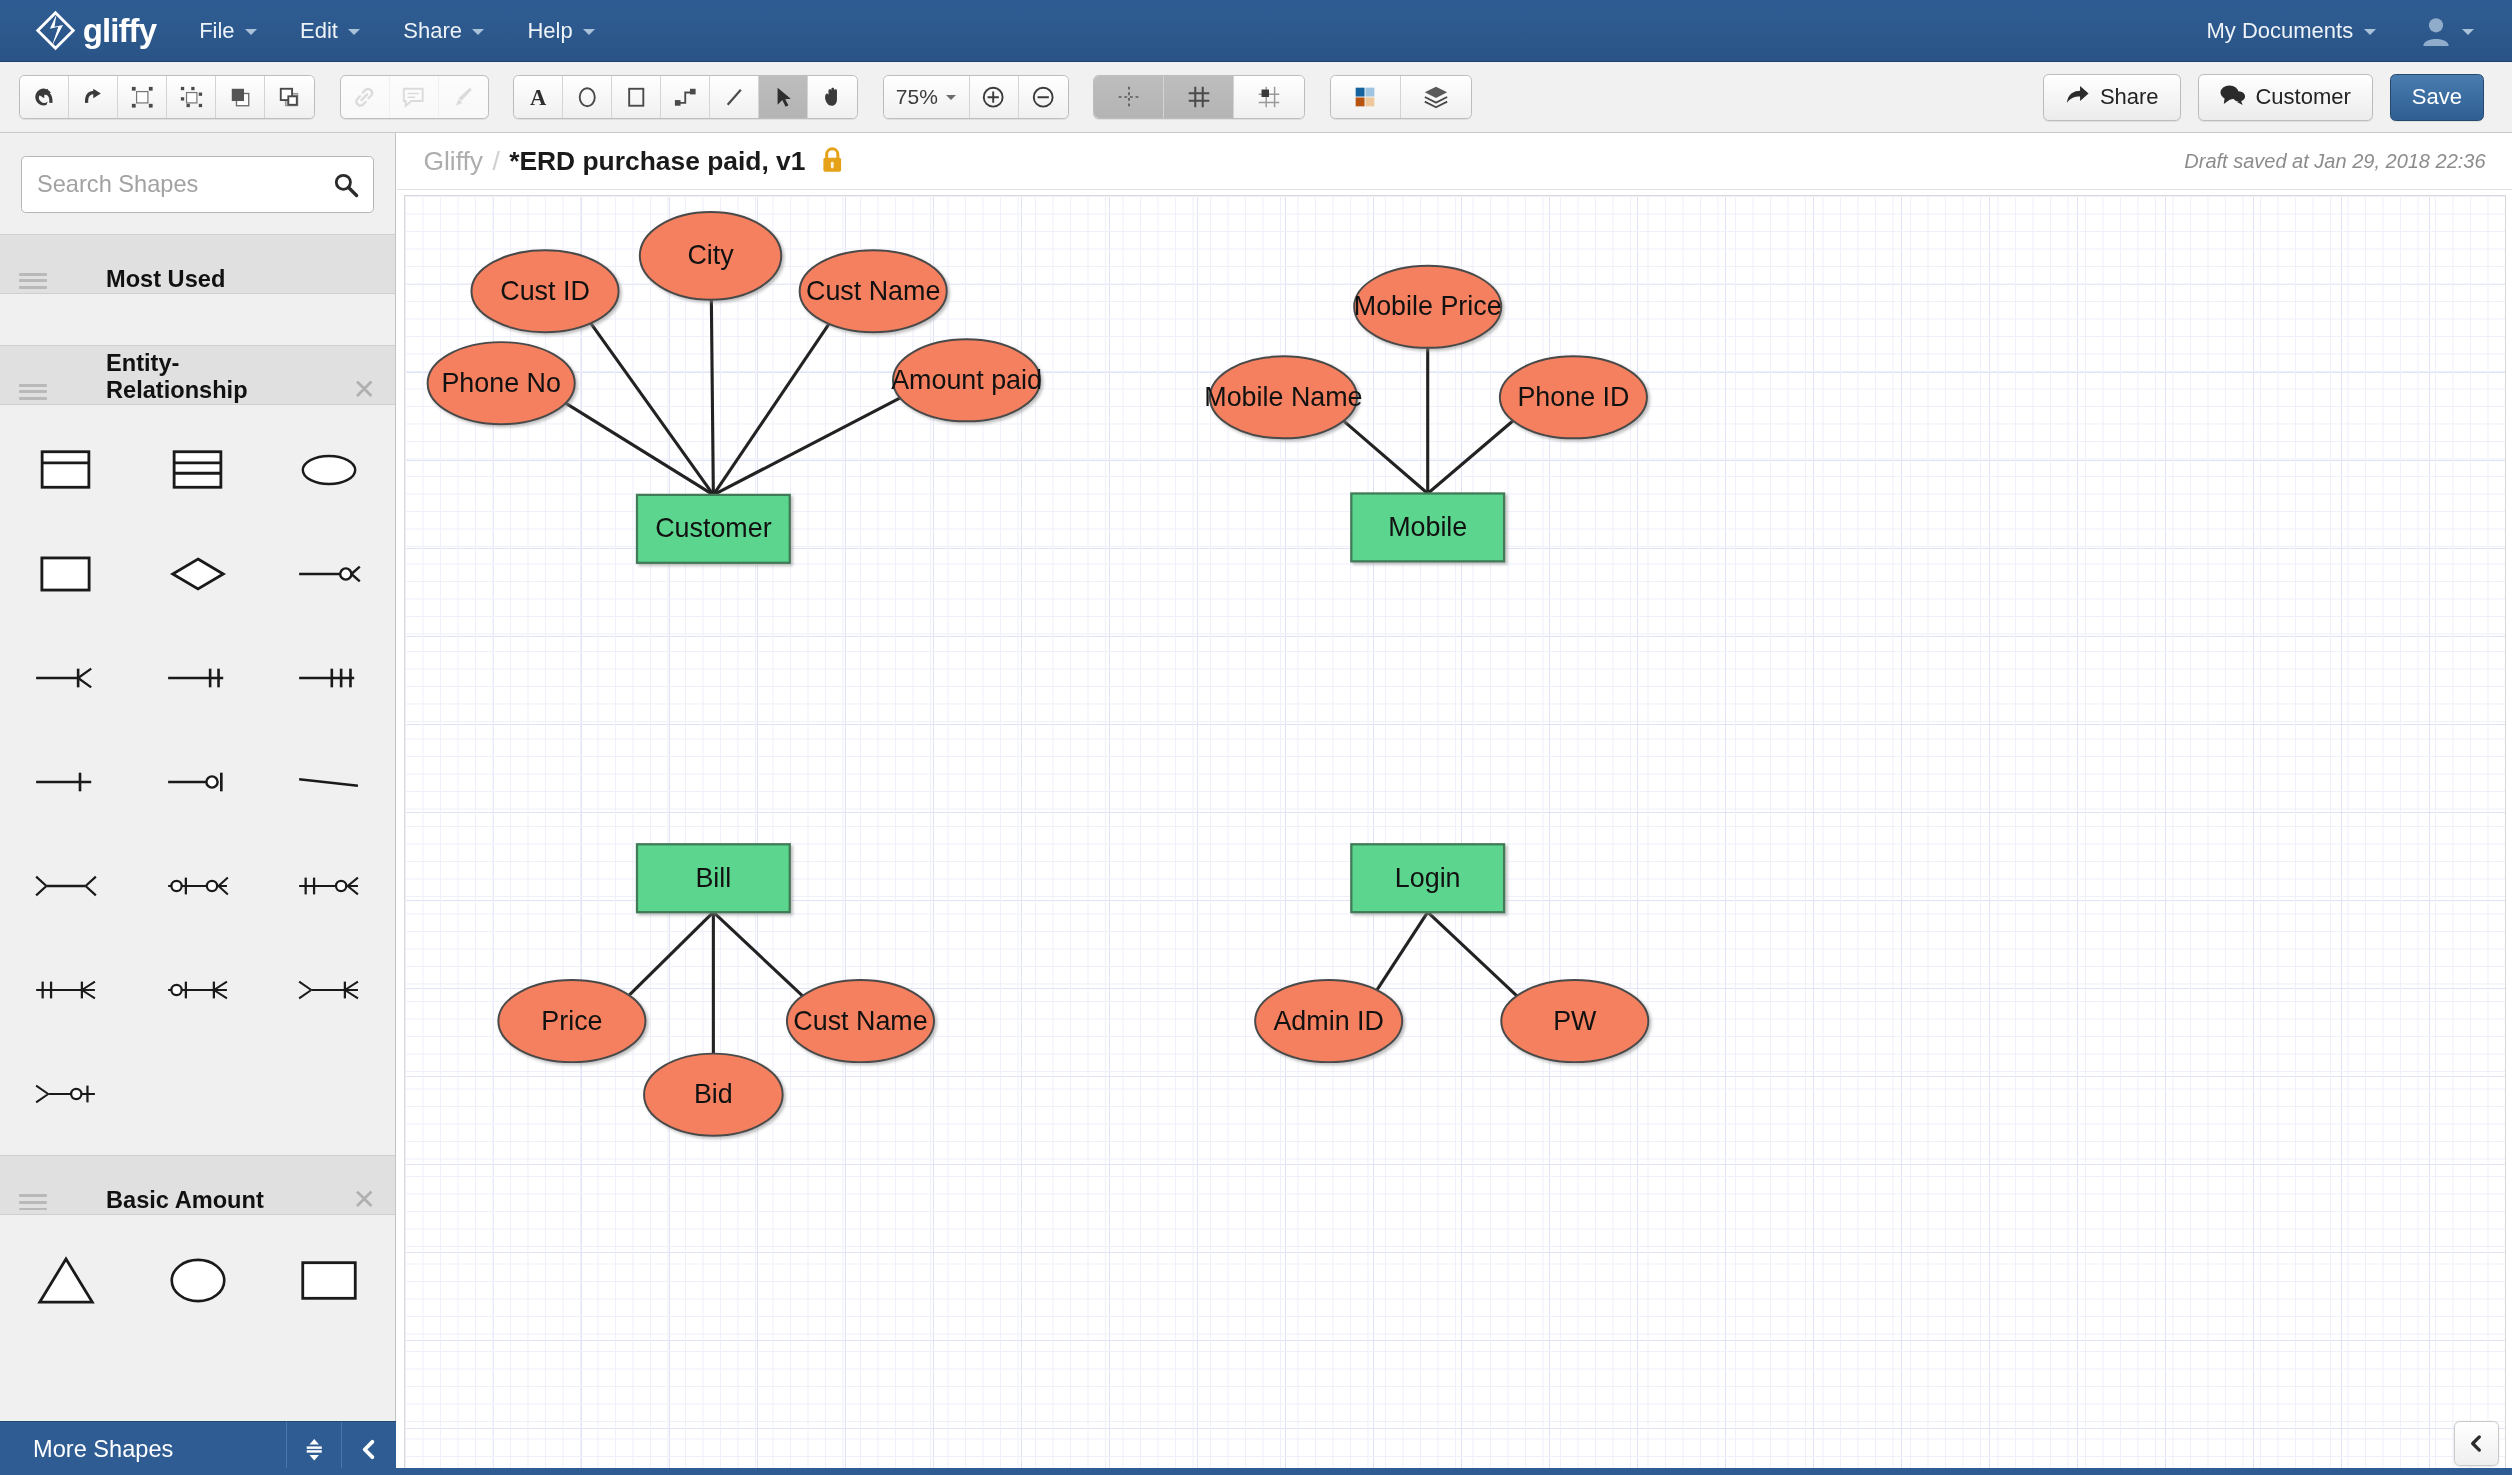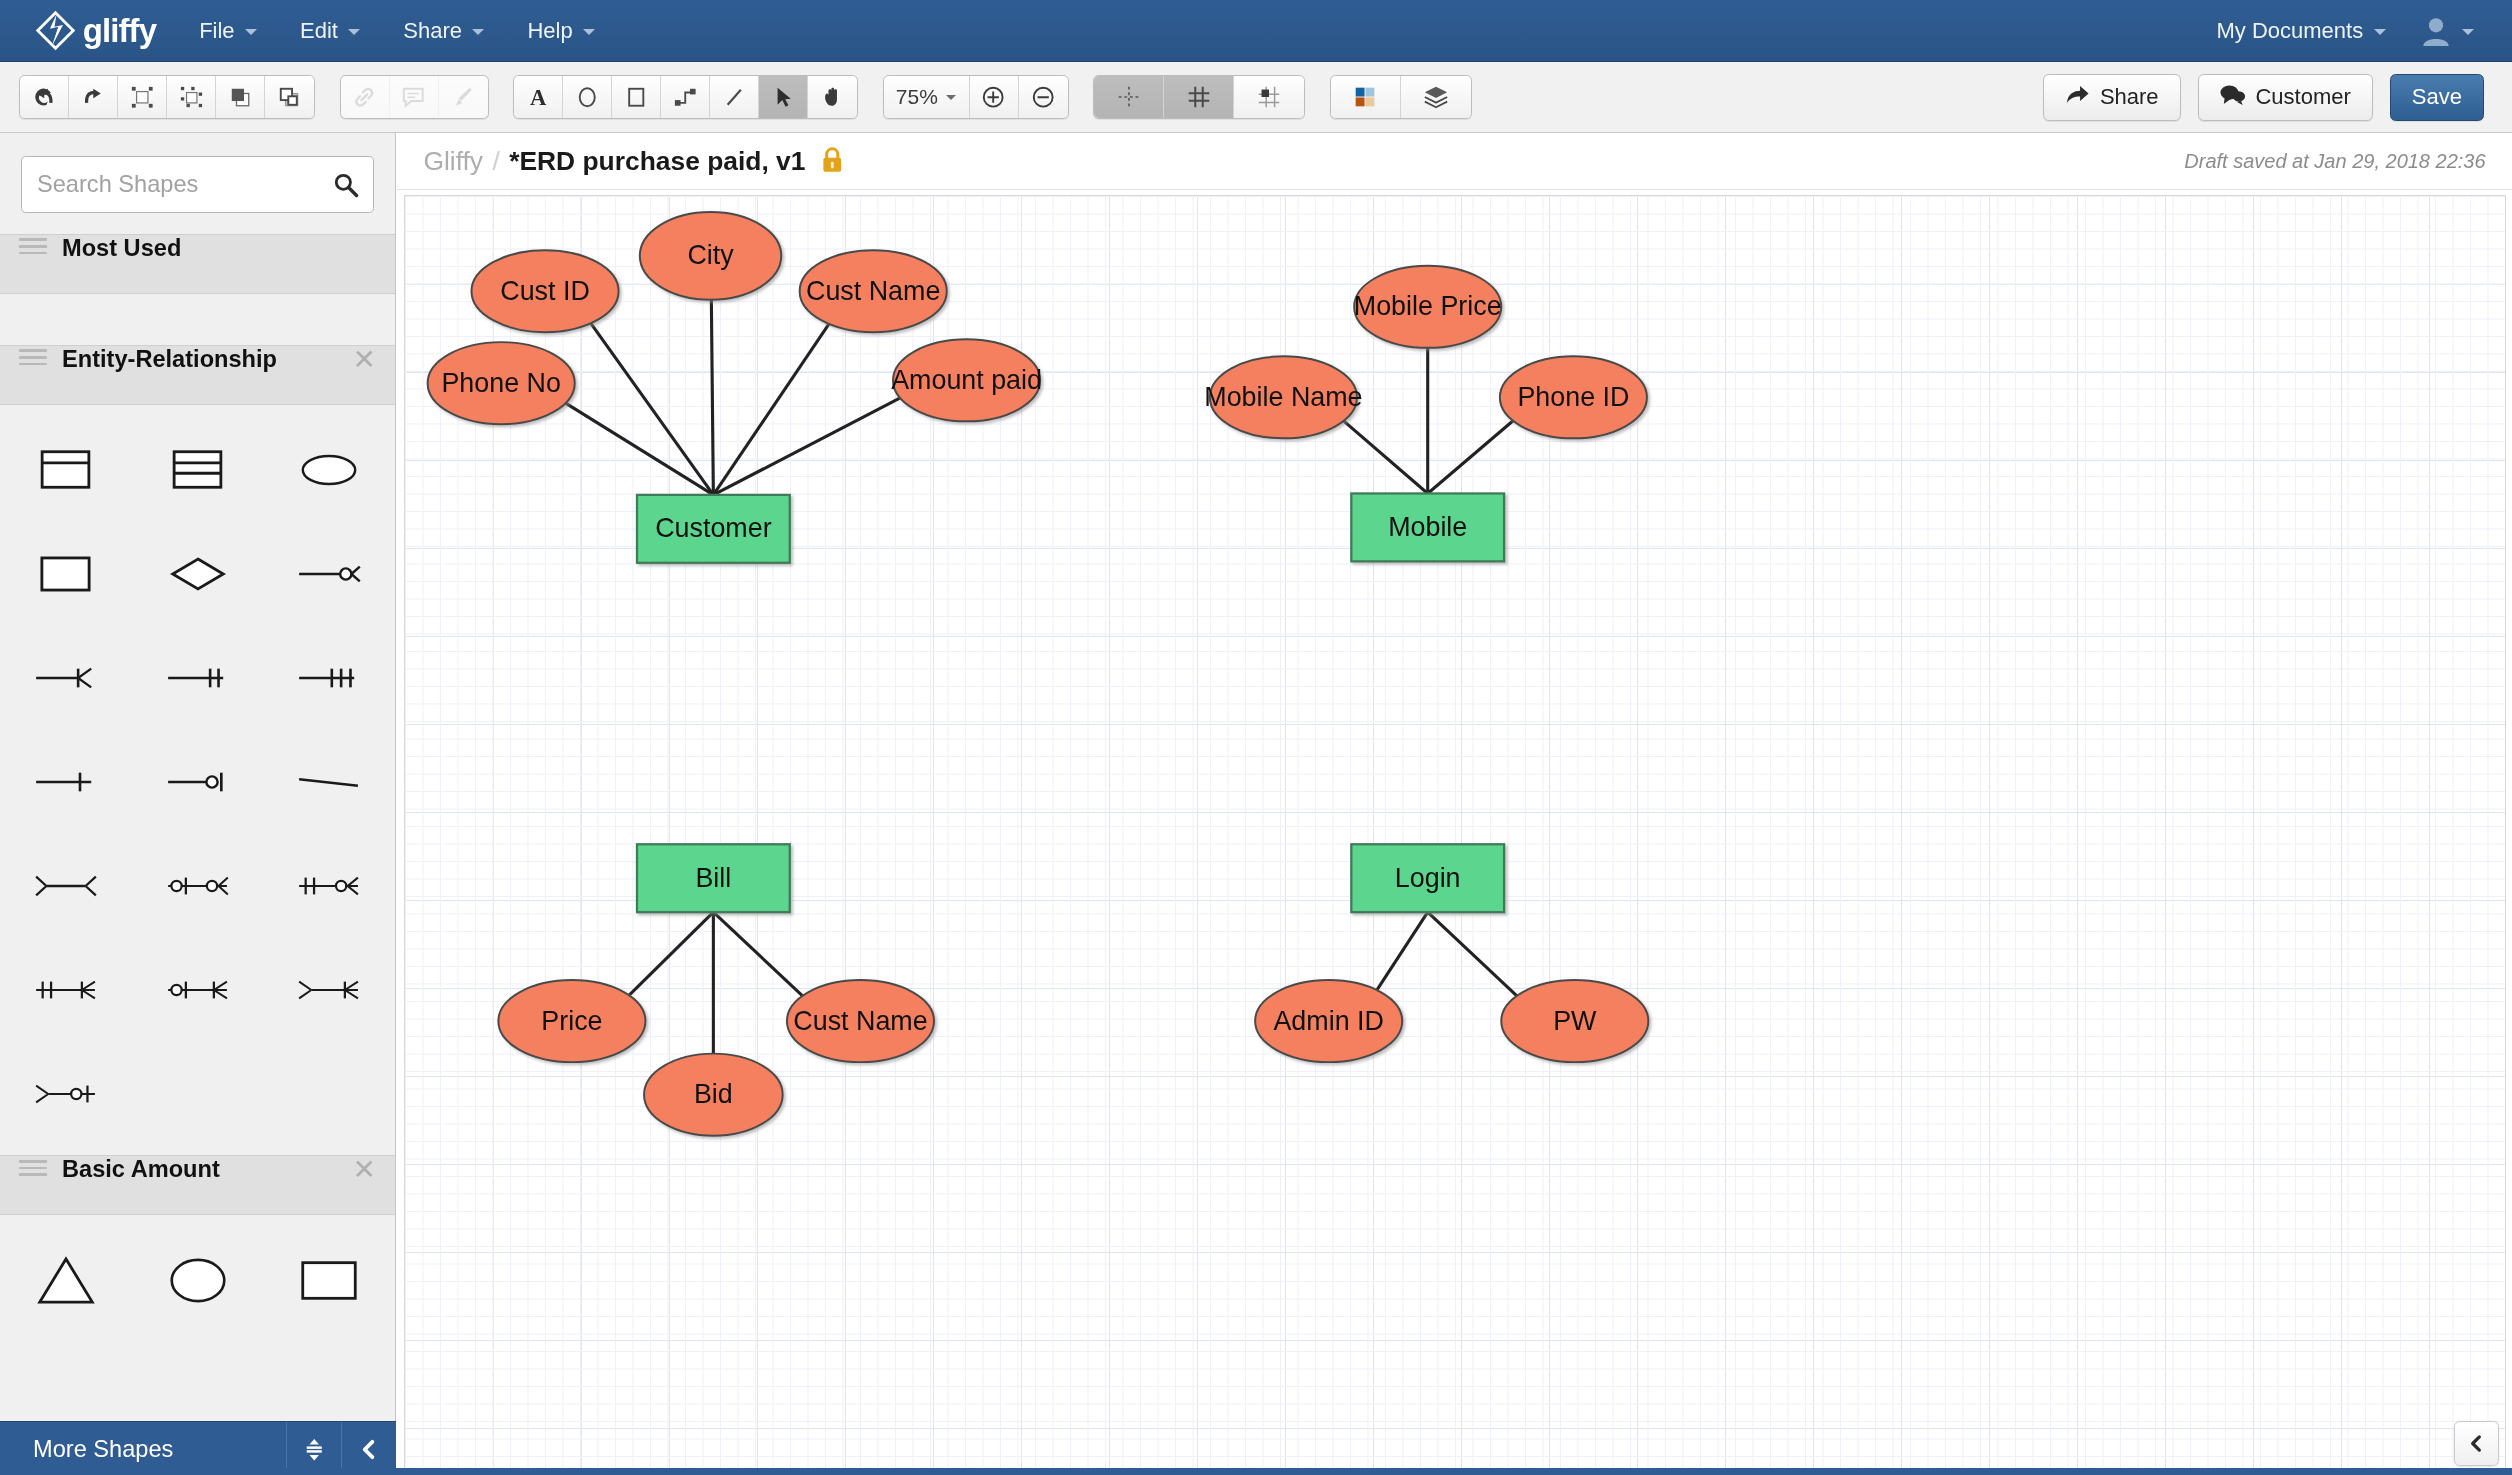--- a/index.html
+++ b/index.html
@@ -28,21 +28,21 @@
     color: #eef3f8; font-size: 22px; margin-left: 43px;
     cursor: default;
   }
   .nav-menu:first-of-type { margin-left: 85px; }
   .caret-down {
     width: 0; height: 0; margin-left: 10.4px; margin-top: 3.8px;
     border-left: 6.6px solid transparent;
     border-right: 6.6px solid transparent;
     border-top: 6.6px solid #a9c2da;
   }
-  #nav-right { margin-left: auto; display: flex; align-items: center; margin-right: 38px; }
+  #nav-right { margin-left: auto; display: flex; align-items: center; margin-right: 38px; gap: 10px; }
   #mydocs { display: flex; align-items: center; color: #eef3f8; font-size: 22px; }
   #avatar-wrap { display: flex; align-items: center; margin-left: 34px; }
   #avatar-icon { width: 32px; height: 32px; }
 
   
   #toolbar {
     position: absolute; left: 0; top: 62px; width: 2512px; height: 71px;
     background: #f1f1f1; border-bottom: 0.9px solid #c8c8c8;
     display: flex; align-items: center;
   }
@@ -107,22 +107,23 @@
     border: none; outline: none; width: 100%; height: 100%;
     padding: 0 49px 0 15px; font-size: 23.6px; color: #333;
     background: transparent; font-family: "Liberation Sans", sans-serif;
   }
   #search-input::placeholder { color: #a2a2a2; }
   #search-icon-btn { position: absolute; right: 14px; top: 15px; cursor: pointer; }
 
   .cat-header {
     height: 60px; background: #e0e0e0;
     border-top: 0.9px solid #cfcfcf; border-bottom: 0.9px solid #cfcfcf;
-    display: flex; align-items: flex-start; padding: 0 19px;
+    display: flex; align-items: flex-end; padding: 0 19px;
     cursor: pointer;
+    gap: 44px;
   }
   .grip { width: 28px; margin-right: 15px; }
   .grip span { display: block; height: 2.8px; background: #b9b9b9; margin: 3.8px 0; border-radius: 0.9px; }
   .cat-title { font-size: 23.6px; font-weight: bold; color: #111111; flex: 1; }
   .cat-close { font-size: 28px; color: #b0b0b0; line-height: 1; cursor: pointer; }
 
   .cat-body { background: #f0f0f0; padding: 13.2px 0 9.4px 0; }
   .shape-row { display: flex; }
   .shape-cell {
     width: 132px; height: 104px;

